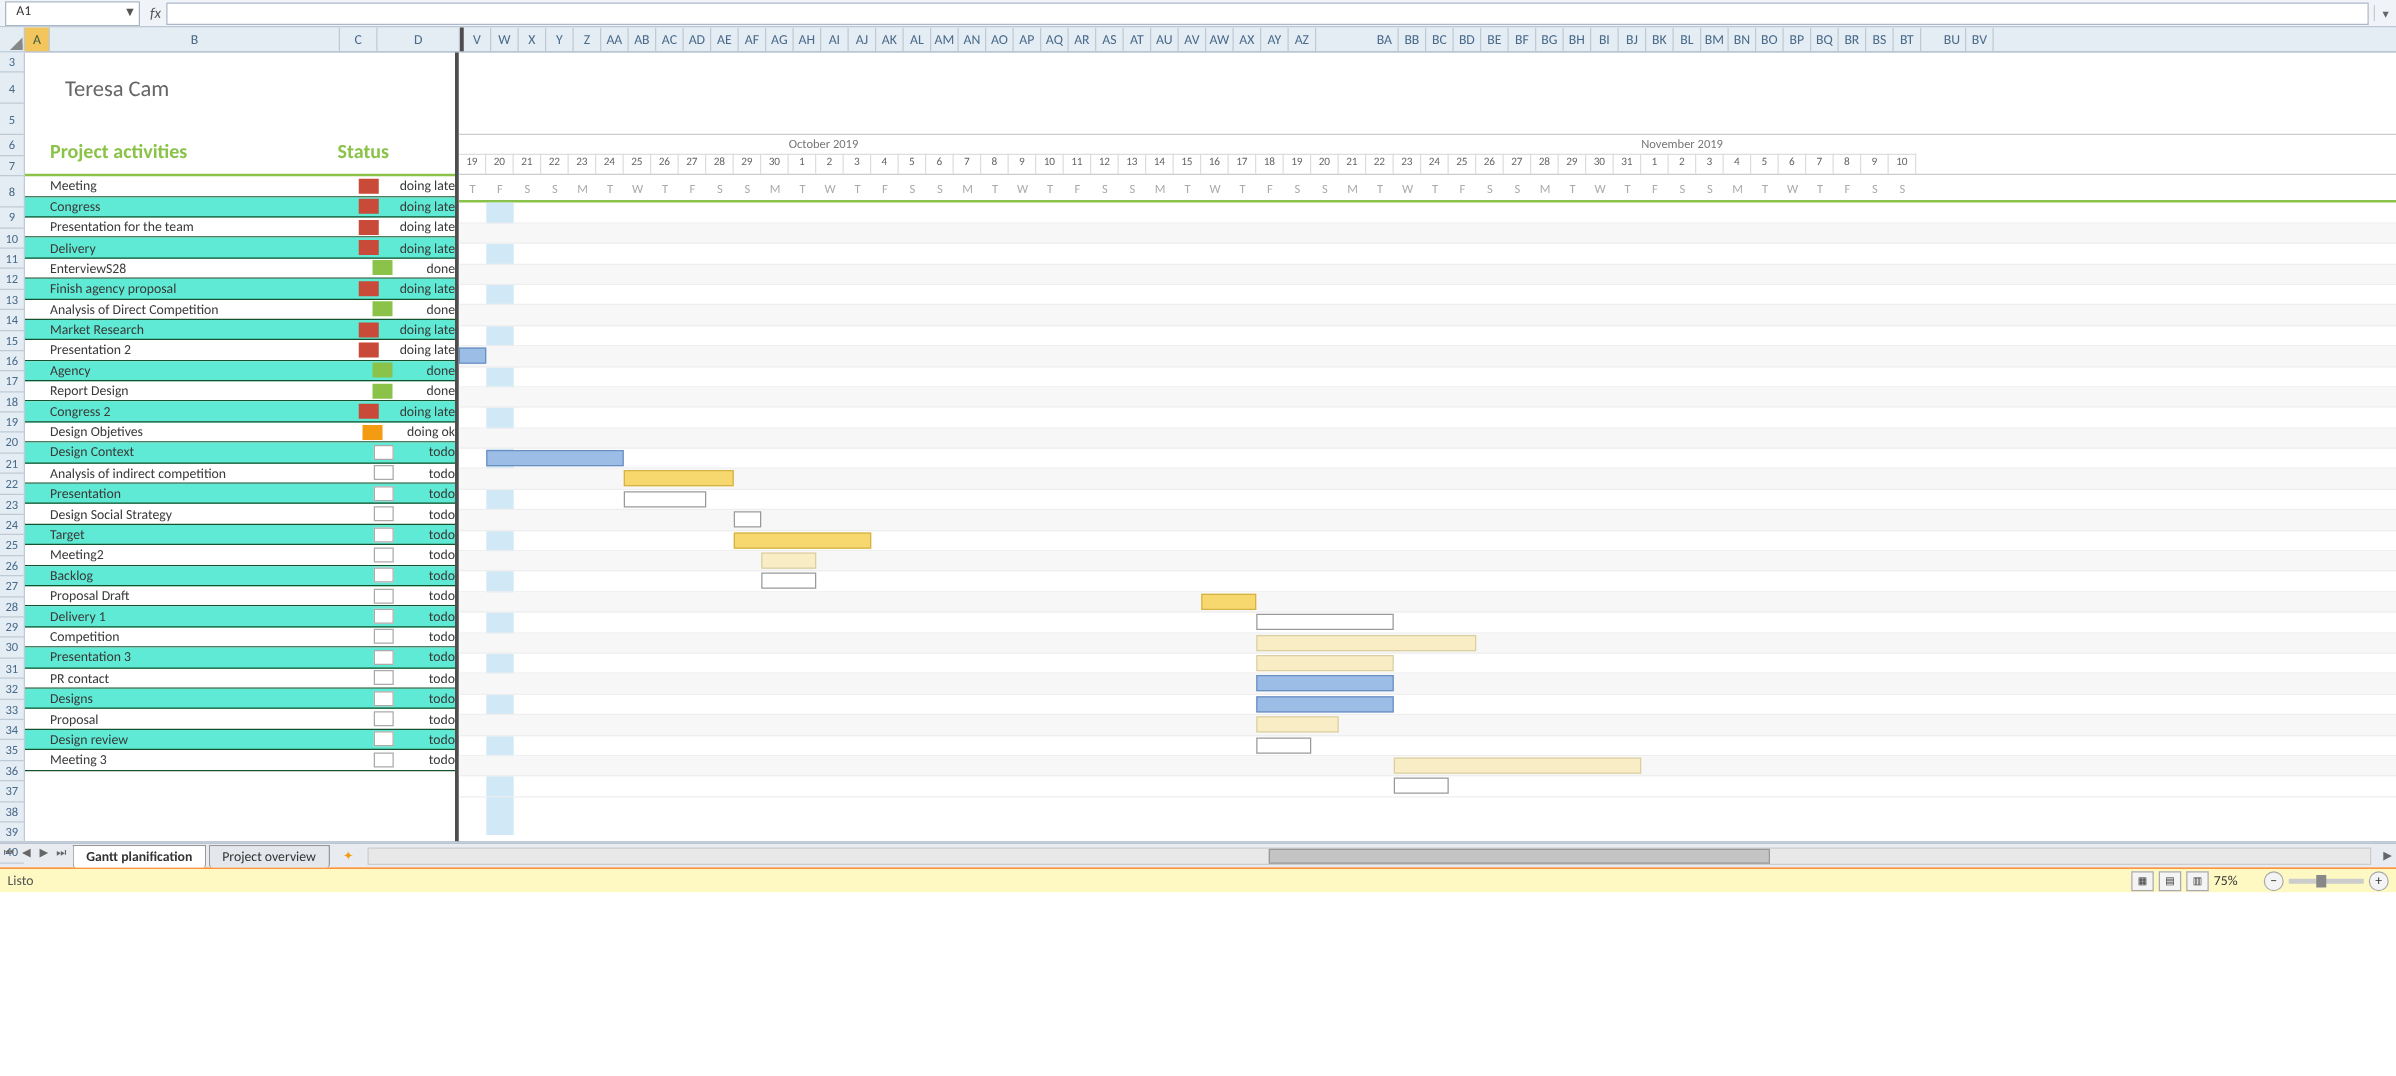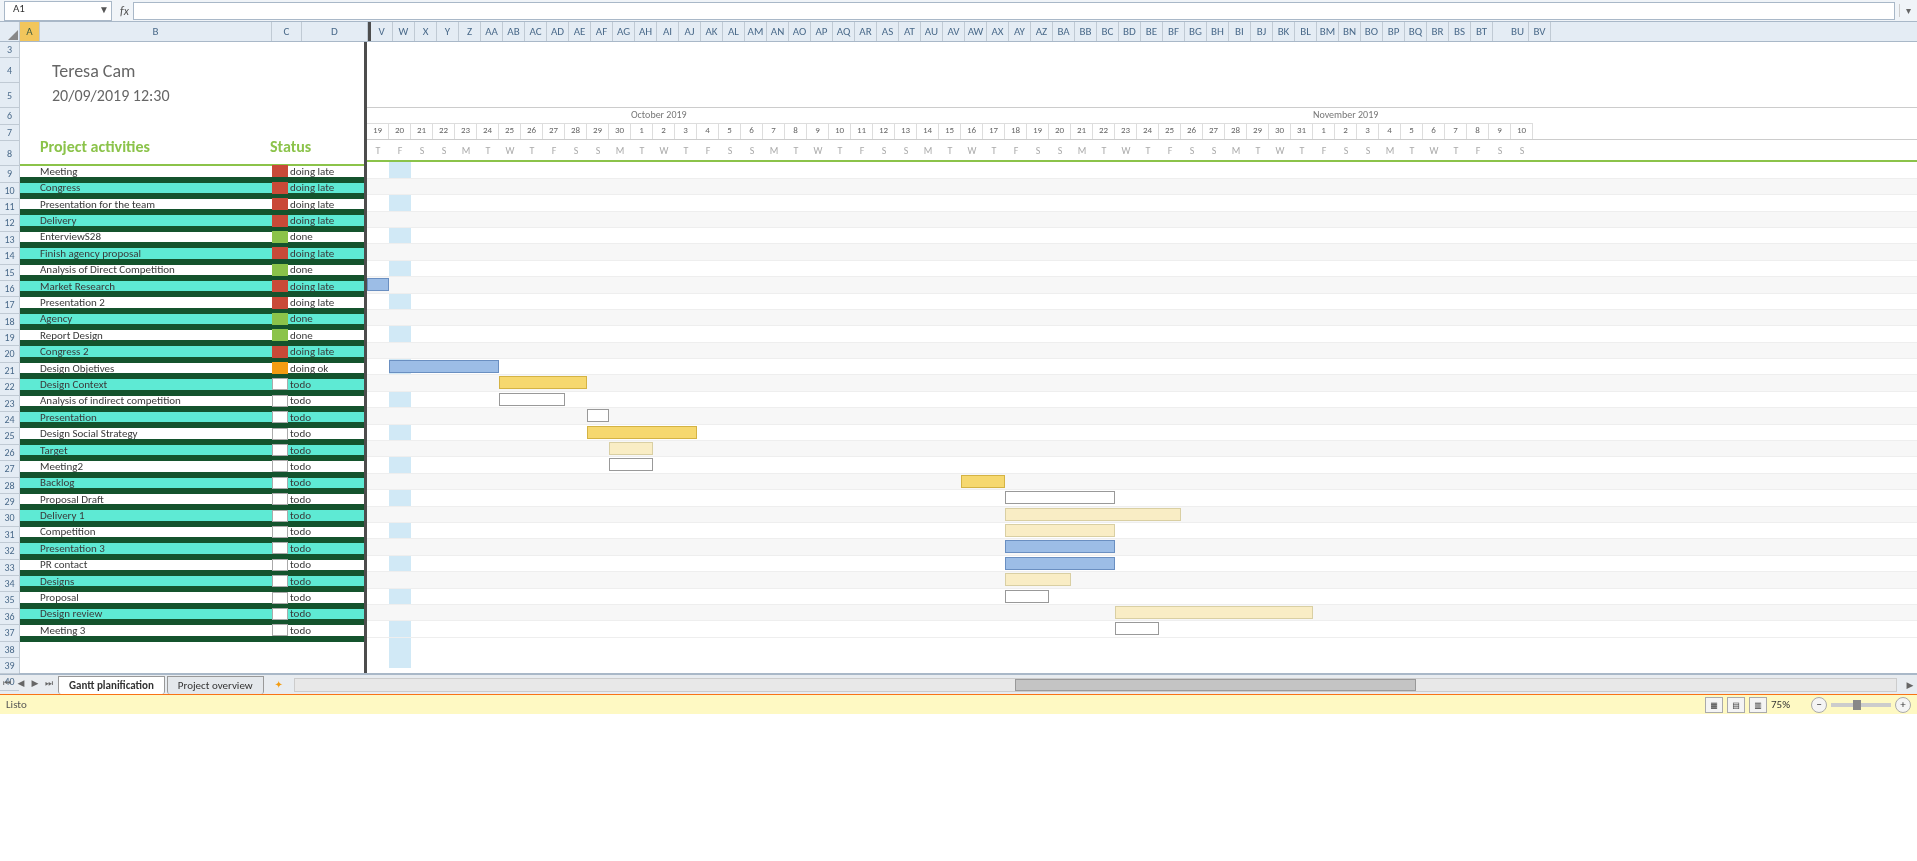--- a/index.html
+++ b/index.html
@@ -35,21 +35,21 @@
 .title-row { height: 25px; padding-left: 32px; display: flex; align-items: center; }
 .title-text { font-size: 18px; color: #666; }
 .date-text { font-size: 16px; color: #666; }
 
 
 .hdr-row { height: 25px; display: flex; align-items: flex-end; border-bottom: 2px solid #8bc34a; padding-bottom: 8px; }
 .hdr-activities { width: 250px; padding-left: 20px; font-size: 16px; font-weight: bold; color: #8bc34a; }
 .hdr-status { font-size: 16px; font-weight: bold; color: #8bc34a; }
 
 
-.act-row { height: 16.4px; display: flex; align-items: center; border-bottom: 6px solid #14532d; }
+.act-row { height: 16.4px; display: flex; align-items: center; border-bottom: 1px solid #14532d; justify-content: space-between; }
 .act-row.odd { background: #5eead4; }
 .act-name { width: 252px; padding-left: 20px; font-size: 11px; color: #3a3a3a; }
 .status-block { width: 16px; height: 12px; margin-right: 2px; }
 .status-text { font-size: 11px; color: #3a3a3a; }
 .c-red { background: #c94a38; }
 .c-green { background: #8bc34a; }
 .c-orange { background: #f39c12; }
 .c-white { background: #fff; border: 1px solid #aaa; }
 .month-row { height: 15px; display: flex; font-size: 9px; color: #888; position: relative; }
 .month-lbl { position: absolute; top: 0; font-size: 10px; color: #777; }
@@ -136,21 +136,21 @@
       <div class="col-h" style="width: 22px;">AQ</div>
       <div class="col-h" style="width: 22px;">AR</div>
       <div class="col-h" style="width: 22px;">AS</div>
       <div class="col-h" style="width: 22px;">AT</div>
       <div class="col-h" style="width: 22px;">AU</div>
       <div class="col-h" style="width: 22px;">AV</div>
       <div class="col-h" style="width: 22px;">AW</div>
       <div class="col-h" style="width: 22px;">AX</div>
       <div class="col-h" style="width: 22px;">AY</div>
       <div class="col-h" style="width: 22px;">AZ</div>
-      <div class="col-h" style="width: 22px;">BA</div>
+      <div class="col-h" style="width: 22px; margin-left: 44px;">BA</div>
       <div class="col-h" style="width: 22px;">BB</div>
       <div class="col-h" style="width: 22px;">BC</div>
       <div class="col-h" style="width: 22px;">BD</div>
       <div class="col-h" style="width: 22px;">BE</div>
       <div class="col-h" style="width: 22px;">BF</div>
       <div class="col-h" style="width: 22px;">BG</div>
       <div class="col-h" style="width: 22px;">BH</div>
       <div class="col-h" style="width: 22px;">BI</div>
       <div class="col-h" style="width: 22px;">BJ</div>
       <div class="col-h" style="width: 22px;">BK</div>
@@ -207,23 +207,20 @@
       <div class="row-h">37</div>
       <div class="row-h">38</div>
       <div class="row-h">39</div>
       <div class="row-h">40</div>
     </div>
 
   <div class="left-pane">
     <div style="height:16.4px"></div>
     <div class="title-row">
       <span class="title-text">Teresa Cam</span>
-    </div>
-    <div class="title-row">
-      <span class="date-text">20/09/2019 12:30</span>
     </div>
     <div style="height:16.4px"></div>
     <div style="height:16.4px"></div>
     <div class="hdr-row">
       <div class="hdr-activities">Project activities</div>
       <div class="hdr-status">Status</div>
     </div>
     <div id="activities">
         <div class="act-row">
           <div class="act-name">Meeting</div>

